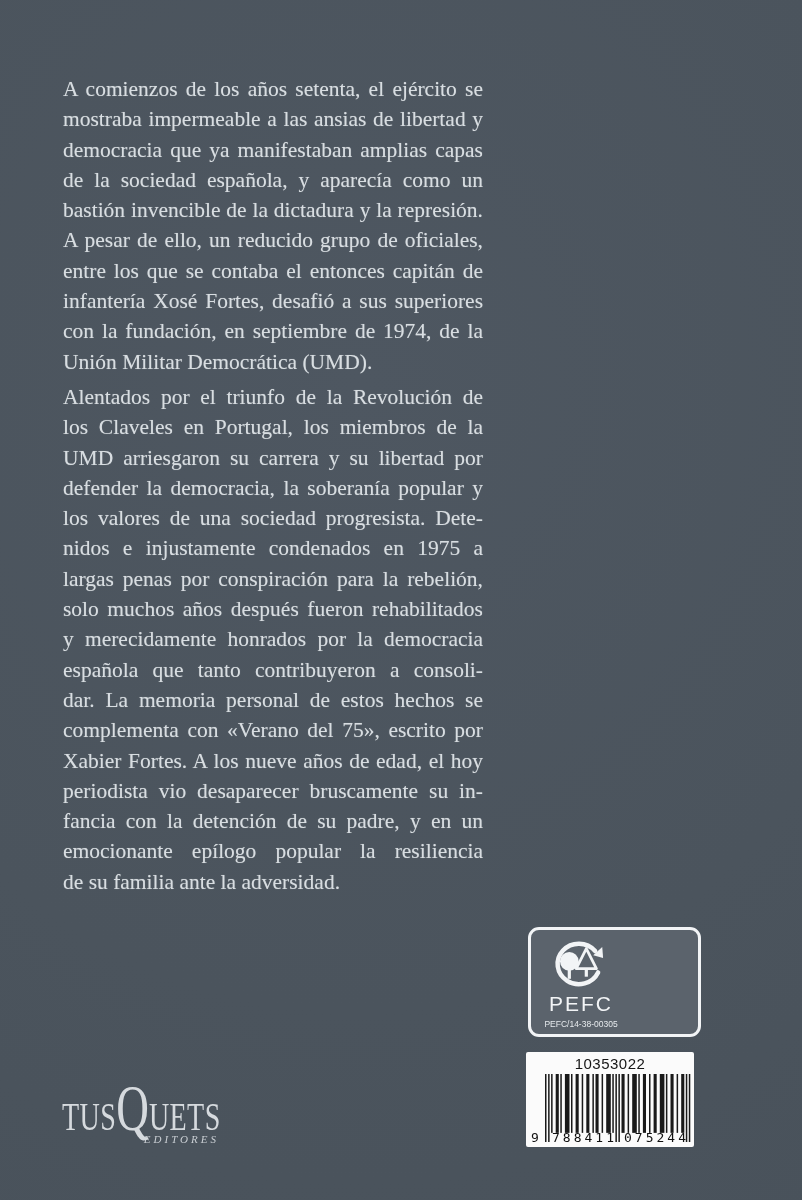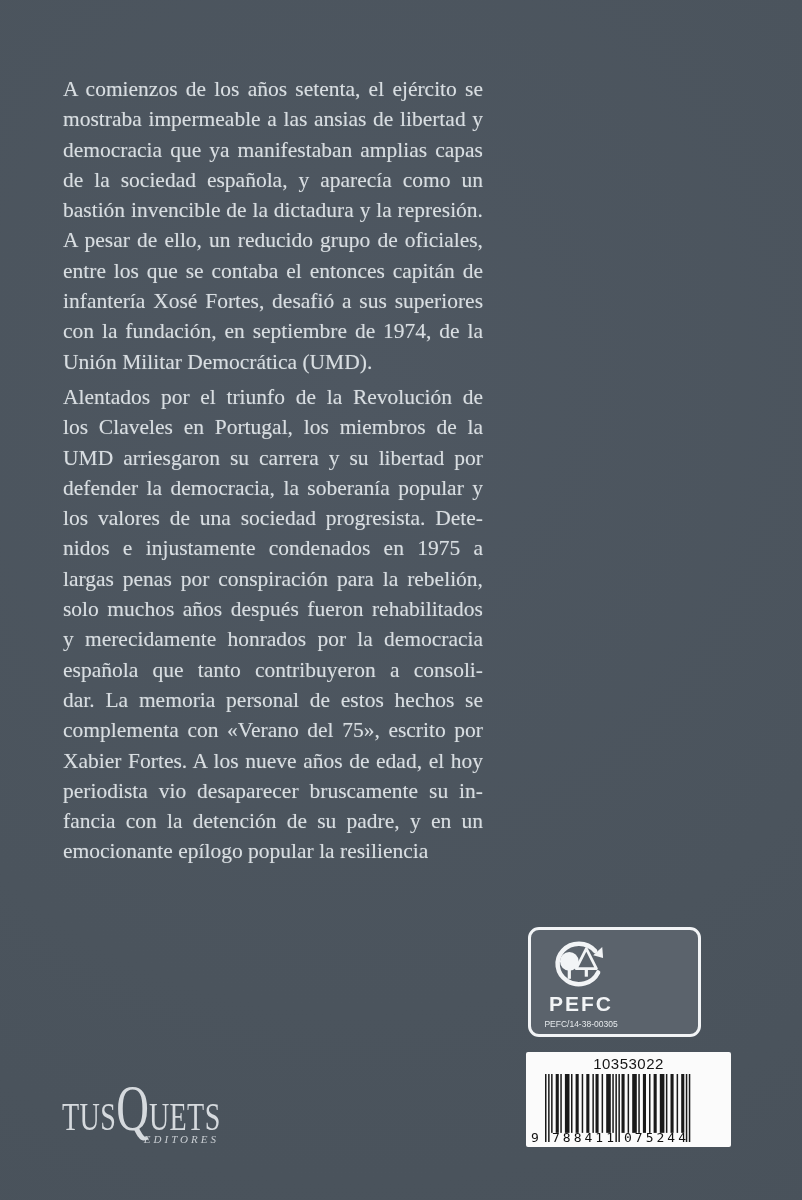--- a/index.html
+++ b/index.html
@@ -25,39 +25,39 @@
 
   
   .pefc {
     position:absolute; left:528px; top:927px; width:173px; height:110px;
     box-sizing:border-box; background:#5b636c;
     border:3px solid #f2f4f6; border-radius:11px;
   }
   .pefc-logo { position:absolute; left:16px; top:7px; width:68px; height:56px; }
   .pefc-word {
     position:absolute; left:8px; top:62px; width:84px; text-align:center;
-    font-family:"Liberation Sans", sans-serif; font-weight:bold;
+    font-family:"Liberation Sans", sans-serif; font-weight:normal;
     font-size:21px; letter-spacing:2px; color:#f2f4f6;
   }
   .pefc-code {
     position:absolute; left:0px; top:89px; width:100px; text-align:center;
     font-family:"Liberation Sans", sans-serif; font-size:8.5px; color:#e6eaed;
   }
   .pefc-right {
     position:absolute; left:99px; top:13px; width:66px;
     font-family:"Liberation Sans", sans-serif; color:#e6eaed;
   }
   .pefc-title { font-weight:bold; font-size:9.5px; line-height:11px; color:#f2f4f6; }
   .pefc-desc { margin-top:13px; font-size:9px; line-height:11.5px; }
   .pefc-desc .line { text-align:left; }
   .pefc-url { margin-top:15px; font-size:9px; }
 
   
   .barcode {
-    position:absolute; left:526px; top:1052px; width:205px; height:95px;
+    position:absolute; left:526px; top:1052px; width:168px; height:95px;
     background:#fbfbfb; border-radius:2px; color:#161616;
   }
   .bc-top {
     position:absolute; top:3px; left:0; width:100%; text-align:center;
     font-family:"Liberation Sans", sans-serif; font-size:15px; letter-spacing:.5px;
   }
   .bc-bars { position:absolute; left:19px; top:22px; width:146px; height:68px; }
   .bc-digits span {
     position:absolute; bottom:2px;
     font-family:"DejaVu Sans Mono", monospace; font-size:13px; color:#111;
@@ -107,20 +107,21 @@
         <div class="line">largas penas por conspiración para la rebelión,</div>
         <div class="line">solo muchos años después fueron rehabilitados</div>
         <div class="line">y merecidamente honrados por la democracia</div>
         <div class="line">española que tanto contribuyeron a consoli-</div>
         <div class="line">dar. La memoria personal de estos hechos se</div>
         <div class="line">complementa con «Verano del 75», escrito por</div>
         <div class="line">Xabier Fortes. A los nueve años de edad, el hoy</div>
         <div class="line">periodista vio desaparecer bruscamente su in-</div>
         <div class="line">fancia con la detención de su padre, y en un</div>
         <div class="line">emocionante epílogo popular la resiliencia</div>
+        <div class="line">de su familia ante la adversidad.</div>
       </div>
   </section>
 
   <aside class="pefc">
     <svg class="pefc-logo" viewBox="0 0 64 52" aria-hidden="true">
       <path d="M45.3,12.8 A20,19 0 1 0 48.1,33" fill="none" stroke="#f2f4f6" stroke-width="4.2" stroke-linecap="round"></path>
       <polygon points="43.5,16.8 52,9 52.8,19.5" fill="#f2f4f6"></polygon>
       <circle cx="21" cy="22.5" r="8.8" fill="#f2f4f6"></circle>
       <rect x="19.5" y="29.5" width="3" height="9.5" fill="#f2f4f6"></rect>
       <path d="M37,10.5 L46.5,29.5 L27.5,29.5 Z" fill="none" stroke="#f2f4f6" stroke-width="2.6" stroke-linejoin="round"></path>

